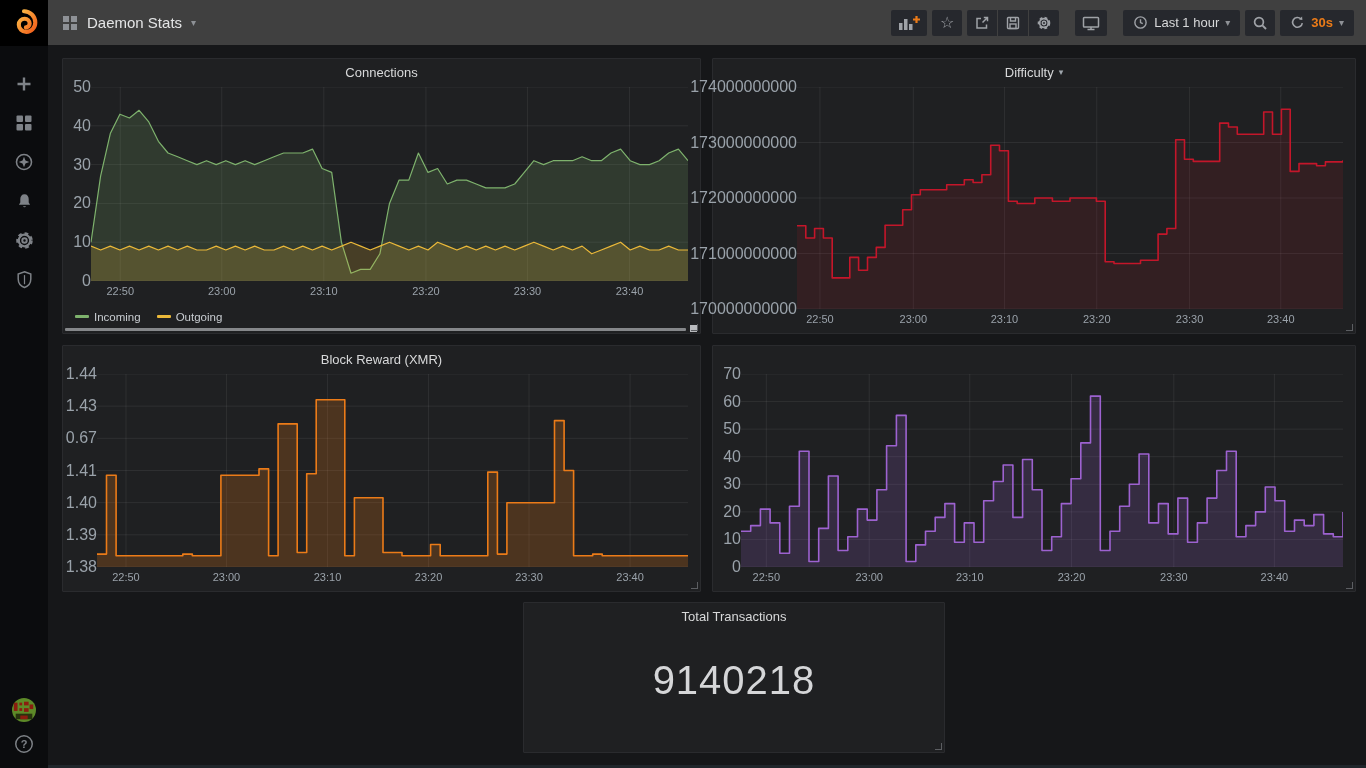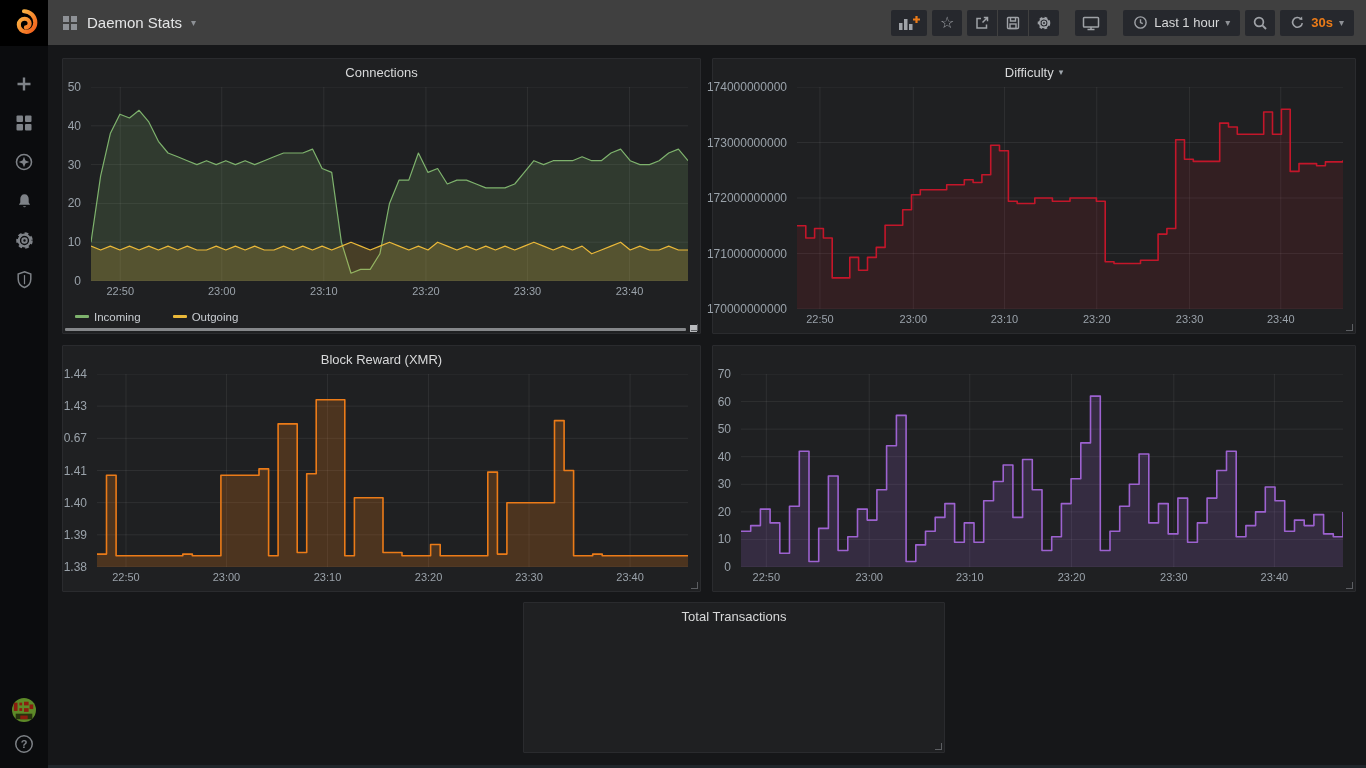--- a/index.html
+++ b/index.html
@@ -44,26 +44,26 @@
   .title-caret { font-size:9px; color:#9fa6ad; }
   #panel-connections { left:14px;  top:13px;  width:639px; height:276px; }
   #panel-difficulty  { left:664px; top:13px;  width:644px; height:276px; }
   #panel-blockreward { left:14px;  top:300px; width:639px; height:247px; }
   #panel-mempool     { left:664px; top:300px; width:644px; height:247px; }
   #panel-totaltx     { left:447px; top:557px; width:422px; height:151px;margin-left:28px; }
   .graph-area { position:absolute; left:6px; right:12px; top:28px; bottom:4px;
                 display:grid; grid-template-columns:auto 1fr; grid-template-rows:1fr 20px; }
   .graph-area.has-legend { bottom:32px; }
   .y-axis { position:relative; grid-row:1; grid-column:1; }
-  .ytick { position:absolute; right:10px; transform:translateY(-50%); font-size:12px; color:#9aa2aa; white-space:nowrap; }
+  .ytick { position:absolute; right:0; transform:translateY(-50%); font-size:16px; color:#9aa2aa; white-space:nowrap; }
   .plot { position:relative; grid-row:1; grid-column:2; }
   .plot svg { position:absolute; inset:0; display:block; }
   .x-axis { position:relative; grid-row:2; grid-column:2; }
   .xtick { position:absolute; top:4px; transform:translateX(-50%); font-size:11px; color:#9aa2aa; }
-  .legend { position:absolute; left:12px; bottom:9px; display:flex; gap:32px; align-items:center; height:15px; }
+  .legend { position:absolute; left:12px; bottom:9px; display:flex; gap:16px; align-items:center; height:15px; }
   .legend-item { display:flex; align-items:center; gap:5px; font-size:11.5px; color:#c8ccd1; cursor:pointer; }
   .legend-dash { width:14px; height:3px; border-radius:1px; }
   .hscroll { position:absolute; left:2px; right:14px; bottom:2px; height:3px; background:#85878a; border-radius:1px; cursor:pointer; }
   .scroll-corner { position:absolute; right:3px; bottom:1px; width:7px; height:7px; background:#b8babd; cursor:pointer; }
   .stat-value { position:absolute; top:50%; left:0; right:0; transform:translateY(-44%);
                 text-align:center; font-size:40px; font-weight:500; color:#d5d6d8; letter-spacing:1px; }
   .footer-strip { position:absolute; left:48px; right:0; bottom:0; height:3px; background:#20262b; }
   .icon { display:block; }
 </style>
 </head>
@@ -412,17 +412,18 @@
           <div class="xtick" style="left: 71.9%;">23:30</div>
           <div class="xtick" style="left: 88.6%;">23:40</div>
         </div>
     </div>
   </section>
 
   <section class="panel" id="panel-totaltx">
     <header class="panel-header">
       <span class="panel-title">Total Transactions</span>
     </header>
+    <div class="stat-value">9140218</div>
   </section>
 
 </main>
 
 <div class="footer-strip"></div>
 
 </body></html>

